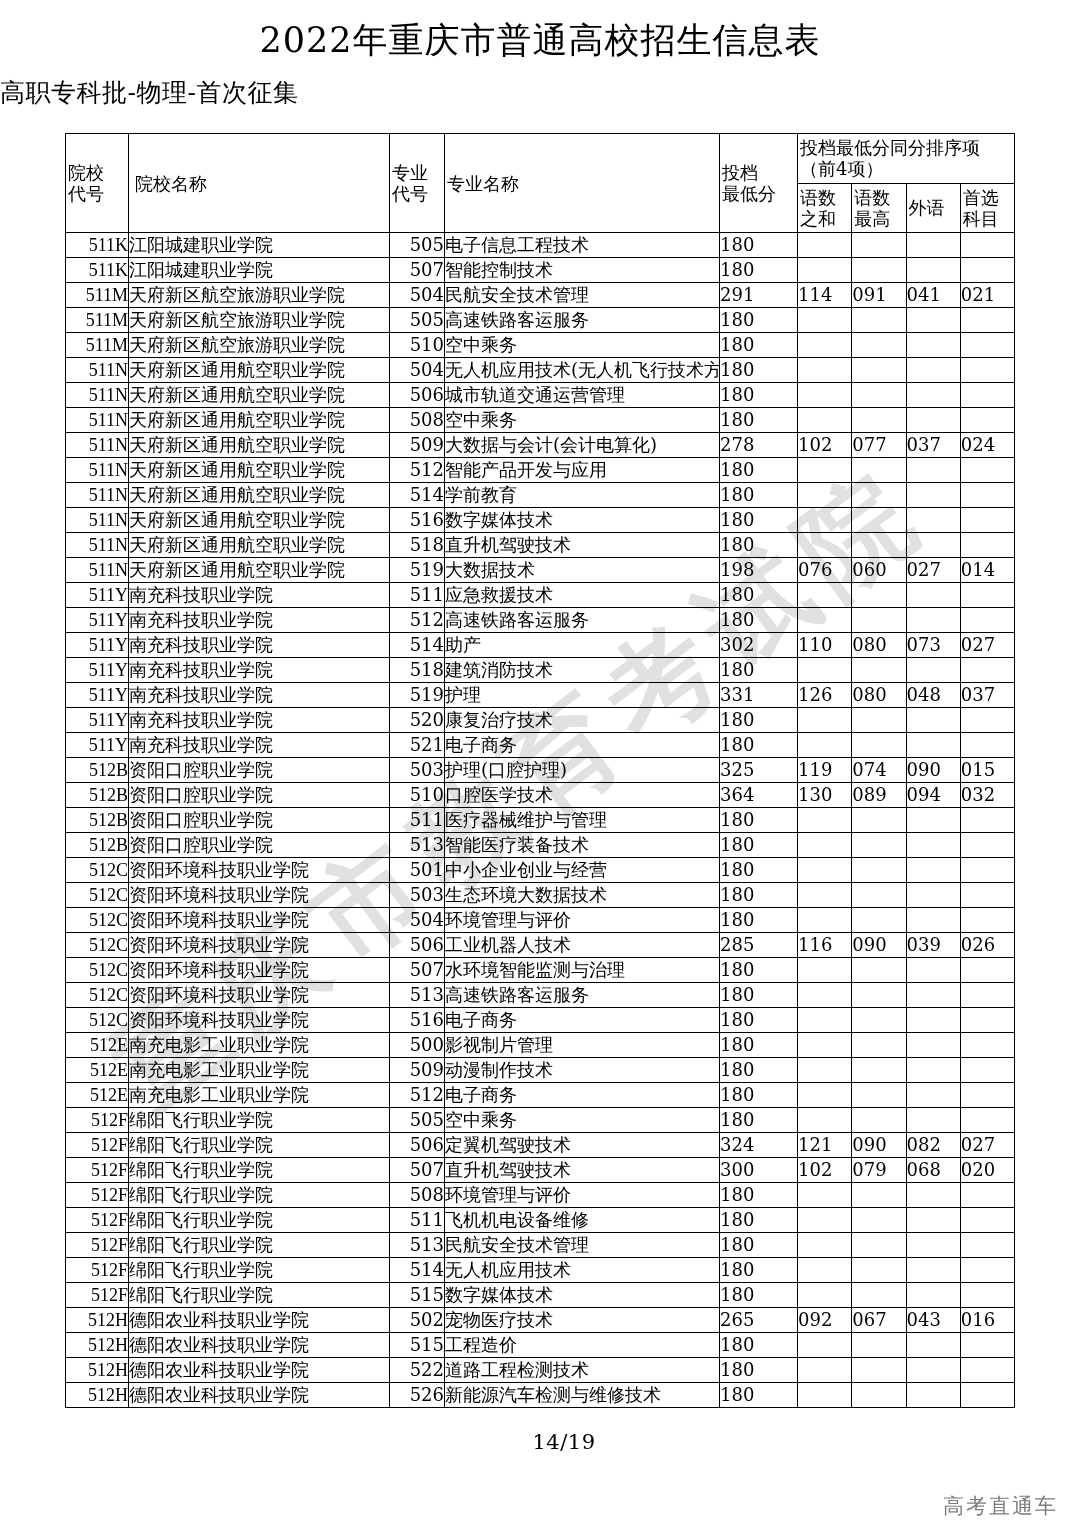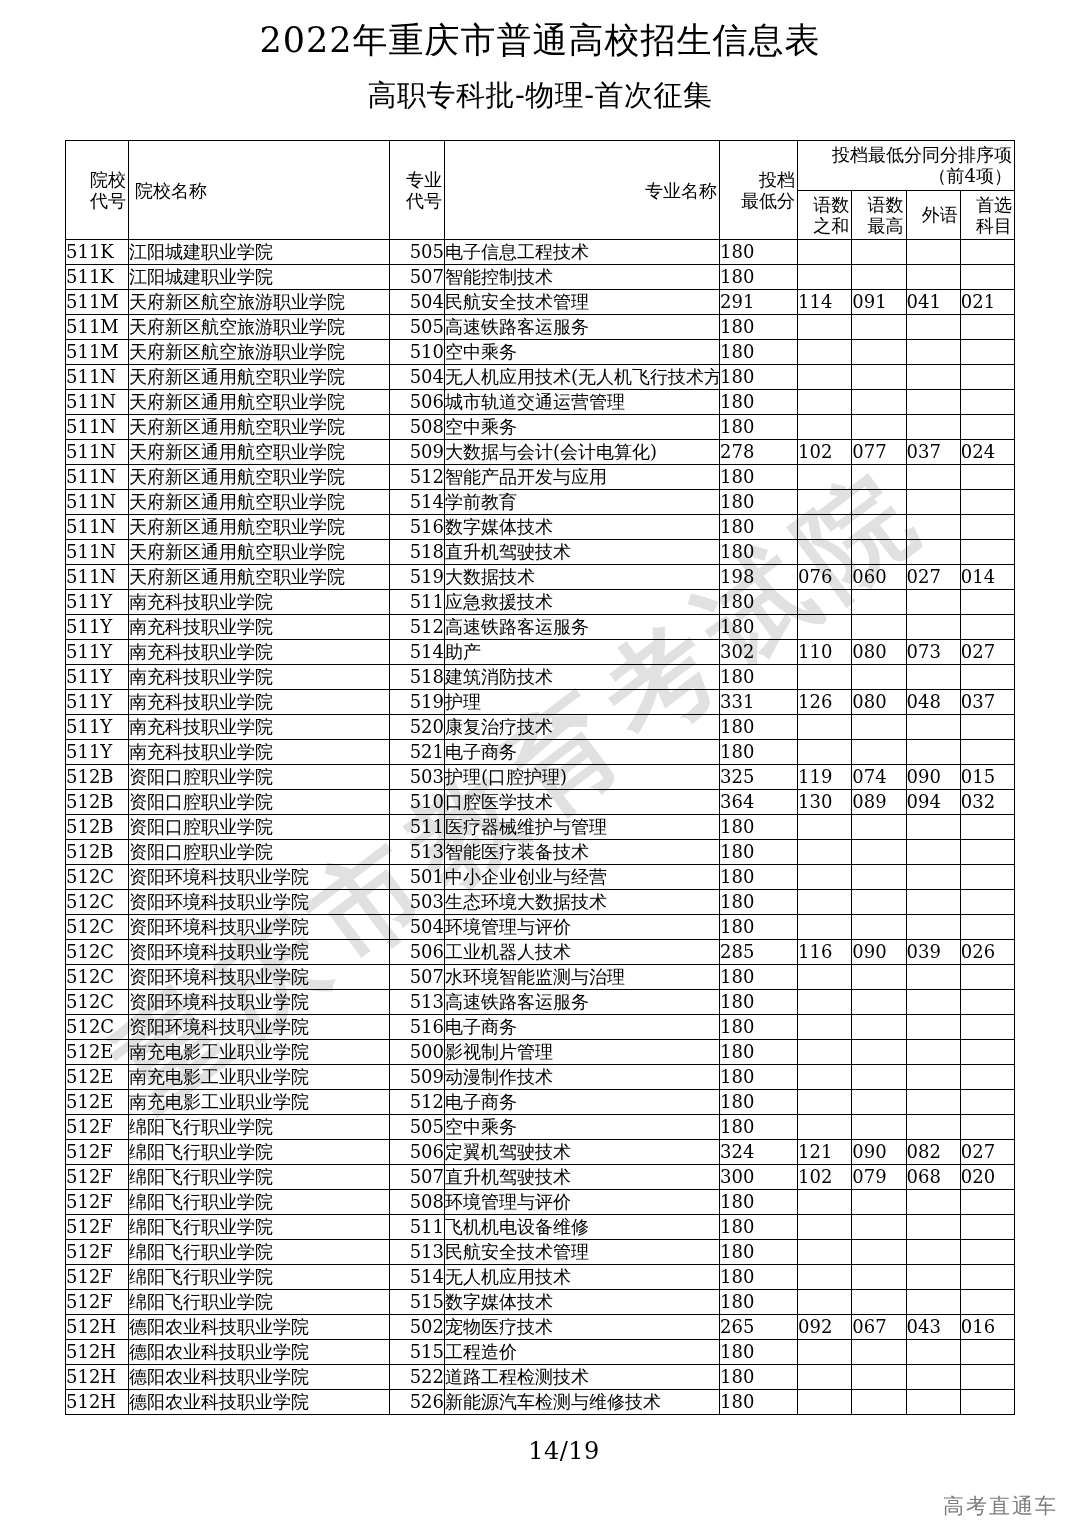--- a/index.html
+++ b/index.html
@@ -49,22 +49,22 @@
 
   #doc-title {
     text-align: center;
     font-size: 35px;
     font-weight: 400;
     letter-spacing: 1px;
     padding-top: 20px;
     line-height: 1.15;
   }
   #doc-subtitle {
-    text-align: center;
-    font-size: 29px;
+    text-align: left;
+    font-size: 25px;
     font-weight: 400;
     padding-top: 16px;
     padding-bottom: 10px;
     letter-spacing: 0.5px;
   }
 
   
   #table-wrap {
     position: relative;
     margin: 14px auto 0 auto;
@@ -78,21 +78,21 @@
   }
   table.info-table th,
   table.info-table td {
     border: 1.6px solid #000;
     padding: 0;
     font-weight: 400;
     background: transparent;
   }
   
   table.info-table thead th {
-    text-align: right;
+    text-align: left;
     vertical-align: middle;
     line-height: 1.18;
     font-size: 18px;
     padding: 3px 2px;
   }
   th.h-school-code { width: 58px; }
   th.h-school-name { width: 252px; }
   th.h-major-code  { width: 50px; }
   th.h-major-name  { width: 270px; }
   th.h-minscore    { width: 73px; }
@@ -100,33 +100,33 @@
   th.h-sub-wide    { width: 61px; }
 
   table.info-table tbody td {
     height: 24px;
     line-height: 24px;
     font-size: 18px;
     vertical-align: middle;
     overflow: hidden;
     white-space: nowrap;
   }
-  td.c-school-code { text-align: left;  padding-left: 5px; }
+  td.c-school-code { text-align: right;  padding-left: 5px; font-family: Liberation Serif, serif; }
   td.c-school-name { text-align: left;  padding-left: 6px; }
   td.c-major-code  { text-align: right;  padding-left: 5px; }
   td.c-major-name  { text-align: left;  padding-left: 6px; }
   td.c-minscore    { text-align: left;  padding-left: 5px; margin-top: 12px; }
   td.c-sub         { text-align: left;  padding-left: 5px; }
 
   .clip-cell { display: block; width: 100%; overflow: hidden; white-space: nowrap; }
 
   
   #page-number {
     text-align: center;
-    font-size: 24px;
+    font-size: 21px;
     padding-top: 22px;
     letter-spacing: 0.5px;
     margin-left: 48px;
   }
   #source-mark {
     position: absolute;
     right: 22px;
     bottom: 8px;
     font-family: "DejaVu Sans", "Liberation Sans", sans-serif;
     font-size: 21px;

